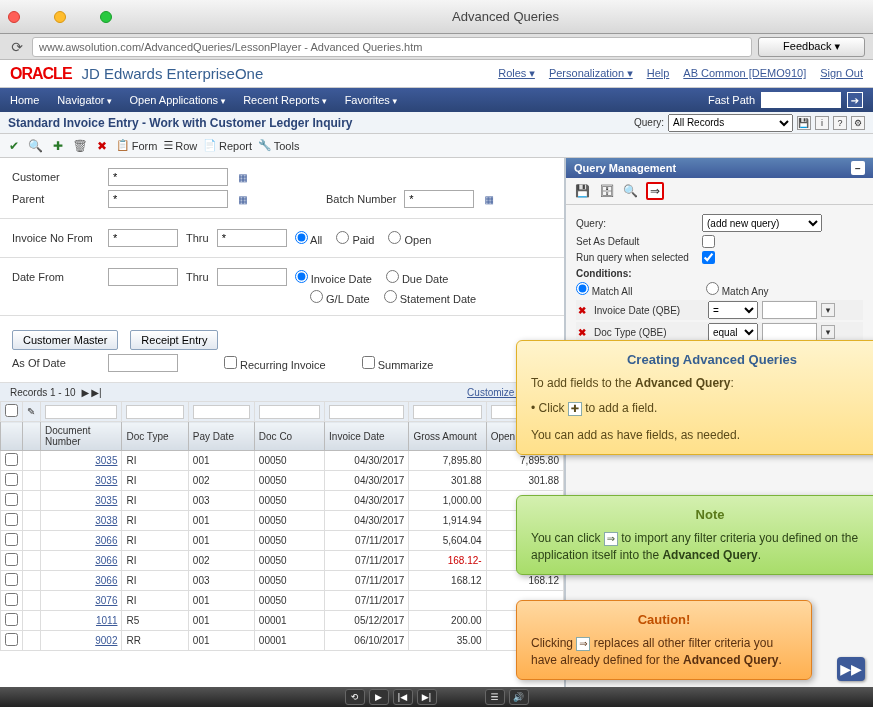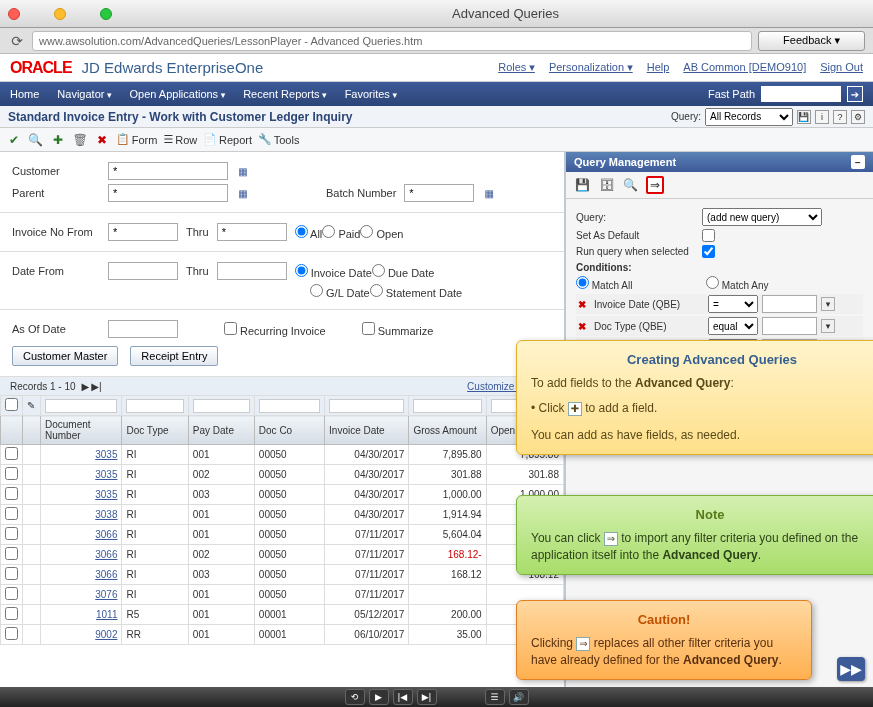--- a/index.html
+++ b/index.html
@@ -1,17 +1,17 @@
 <!DOCTYPE html>
 <html><head>
 <meta charset="utf-8">
 <style>
 * { box-sizing: border-box; margin: 0; padding: 0; }
 body { font-family: Arial, Helvetica, sans-serif; font-size: 11px; color: #333; background: #e8e8e8; width: 873px; height: 707px; overflow: hidden; position: relative; }
-.mac-titlebar { height: 28px; background: linear-gradient(#f5f5f5, #d8d8d8); display: flex; align-items: center; padding: 0 8px; border-bottom: 1px solid #999; gap: 28px; }
+.mac-titlebar { height: 34px; background: linear-gradient(#f5f5f5, #d8d8d8); display: flex; align-items: center; padding: 0 8px; border-bottom: 1px solid #999; gap: 28px; }
 .mac-btn { width: 12px; height: 12px; border-radius: 50%; margin-right: 6px; display: inline-block; }
 .mac-close { background: #ff5f57; border: 1px solid #d63c33; }
 .mac-min { background: #ffbd2e; border: 1px solid #d99712; }
 .mac-max { background: #28c940; border: 1px solid #1a9e2c; }
 .mac-title { flex: 1; text-align: center; font-size: 13px; color: #444; }
 .url-bar { height: 26px; background: #e0e0e0; border-bottom: 1px solid #bbb; display: flex; align-items: center; padding: 0 8px; gap: 6px; }
 .reload-btn { width: 18px; height: 18px; display: flex; align-items: center; justify-content: center; color: #555; font-size: 14px; }
 .url-input { flex: 1; height: 20px; border: 1px solid #bbb; border-radius: 3px; padding: 0 6px; background: #fff; font-size: 11px; color: #666; }
 .feedback-btn { height: 20px; border: 1px solid #999; border-radius: 3px; padding: 0 24px; background: linear-gradient(#fff,#e0e0e0); font-size: 11px; }
 .oracle-bar { height: 28px; background: #fff; border-bottom: 1px solid #ccc; display: flex; align-items: center; padding: 0 10px; }
@@ -22,36 +22,36 @@
 .nav-bar { height: 24px; background: linear-gradient(#3d5a99,#2c4577); display: flex; align-items: center; padding: 0 10px; color: #fff; font-size: 11px; }
 .nav-item { margin-right: 18px; cursor: pointer; }
 .nav-item::after { content: " ▾"; font-size: 9px; }
 .nav-item.no-arrow::after { content: ""; }
 .fast-path { margin-left: auto; display: flex; align-items: center; gap: 6px; }
 .fast-path input { width: 80px; height: 16px; border: none; font-size: 10px; }
 .fast-path-go { width: 16px; height: 16px; background: #3d5a99; border: 1px solid #fff; color: #fff; display: flex; align-items: center; justify-content: center; font-size: 10px; }
 .subhead { height: 22px; background: #f0f4f8; border-bottom: 1px solid #ccc; display: flex; align-items: center; padding: 0 8px; }
 .subhead-title { color: #2c4577; font-weight: bold; font-size: 12px; }
 .subhead-right { margin-left: auto; display: flex; align-items: center; gap: 4px; font-size: 10px; }
-.subhead-right select { font-size: 10px; height: 18px; width: 88px; }
+.subhead-right select { font-size: 10px; height: 18px; width: 125px; }
 .icon-sq { width: 14px; height: 14px; border: 1px solid #999; display: inline-flex; align-items: center; justify-content: center; font-size: 9px; background: #f5f5f5; cursor: pointer; }
 .toolbar { height: 24px; display: flex; align-items: center; padding: 0 6px; gap: 6px; border-bottom: 1px solid #ccc; background: #f5f7f9; }
 .tb-icon { width: 16px; height: 16px; display: inline-flex; align-items: center; justify-content: center; font-size: 12px; cursor: pointer; }
 .tb-group { display: flex; align-items: center; gap: 2px; font-size: 11px; cursor: pointer; }
 .main-split { display: flex; height: calc(100% - 22px - 26px - 28px - 24px - 22px - 24px - 20px); }
 .left-pane { width: 564px; background: #fff; overflow: hidden; display: flex; flex-direction: column; }
 .right-pane { flex: 1; background: #f5f5f5; border-left: 2px solid #c0c8d0; overflow: hidden; position: relative; }
 .form-block { padding: 6px 12px; border-bottom: 1px solid #ddd; }
 .form-row { display: flex; align-items: center; margin: 4px 0; gap: 8px; font-size: 11px; }
 .form-label { width: 88px; color: #333; }
 .form-input { border: 1px solid #aaa; height: 18px; padding: 0 4px; font-size: 11px; }
 .form-input.w120 { width: 120px; }
 .form-input.w70 { width: 70px; }
 .visual-assist { width: 14px; height: 14px; display: inline-flex; align-items: center; justify-content: center; color: #3b5998; font-size: 10px; cursor: pointer; }
-.radio-group { display: flex; align-items: flex-start; }
+.radio-group { display: flex; gap: 14px; align-items: flex-start; }
 .action-btn { background: linear-gradient(#fff,#e2e8f0); border: 1px solid #8ca2bc; border-radius: 2px; padding: 3px 10px; font-size: 11px; cursor: pointer; }
 .grid-header-bar { display: flex; align-items: center; padding: 2px 10px; background: #e8eef5; font-size: 10px; }
 .grid-header-bar .customize { margin-left: auto; color: #3b5998; text-decoration: underline; cursor: pointer; }
 .grid-wrap { flex: 1; overflow: auto; }
 table.grid { border-collapse: collapse; width: 100%; font-size: 10px; }
 table.grid th { background: linear-gradient(#f0f4f8,#d5dde5); border: 1px solid #bbb; padding: 3px 4px; text-align: left; font-weight: normal; color: #333; }
 table.grid td { border: 1px solid #ddd; padding: 2px 4px; background: #fff; }
 table.grid td.num { text-align: right; }
 table.grid td.neg { color: #c00; }
 table.grid td.link { color: #3b5998; text-decoration: underline; cursor: pointer; }
@@ -196,31 +196,31 @@
       </div>
       <div class="form-row">
         <span style="width:290px"></span>
         <span class="radio-group">
           <label><input type="radio" style=""> <span>G/L Date</span></label>
           <label><input type="radio" style=""> <span>Statement Date</span></label>
         </span>
       </div>
     </div>
     <div class="form-block">
+      <div class="form-row" style="gap:12px;margin-top:8px">
+        <button class="action-btn">Customer Master</button>
+        <button class="action-btn">Receipt Entry</button>
+      </div>
       <div class="form-row">
         <span class="form-label">As Of Date</span>
         <input class="form-input w70" style="">
         <span style="width:30px"></span>
         <label><input type="checkbox" style=""> <span>Recurring Invoice</span></label>
         <span style="width:20px"></span>
         <label><input type="checkbox" style=""> <span>Summarize</span></label>
-      </div>
-      <div class="form-row" style="gap:12px;margin-top:8px">
-        <button class="action-btn">Customer Master</button>
-        <button class="action-btn">Receipt Entry</button>
       </div>
     </div>
     <div class="grid-header-bar">
       <span>Records 1 - 10</span>
       <span style="margin-left:6px;cursor:pointer">▶</span>
       <span style="margin-left:2px;cursor:pointer">▶|</span>
       <span class="customize">Customize Grid</span>
       <span class="icon-sq" style="margin-left:4px">⚙</span>
     </div>
     <div class="grid-wrap">

